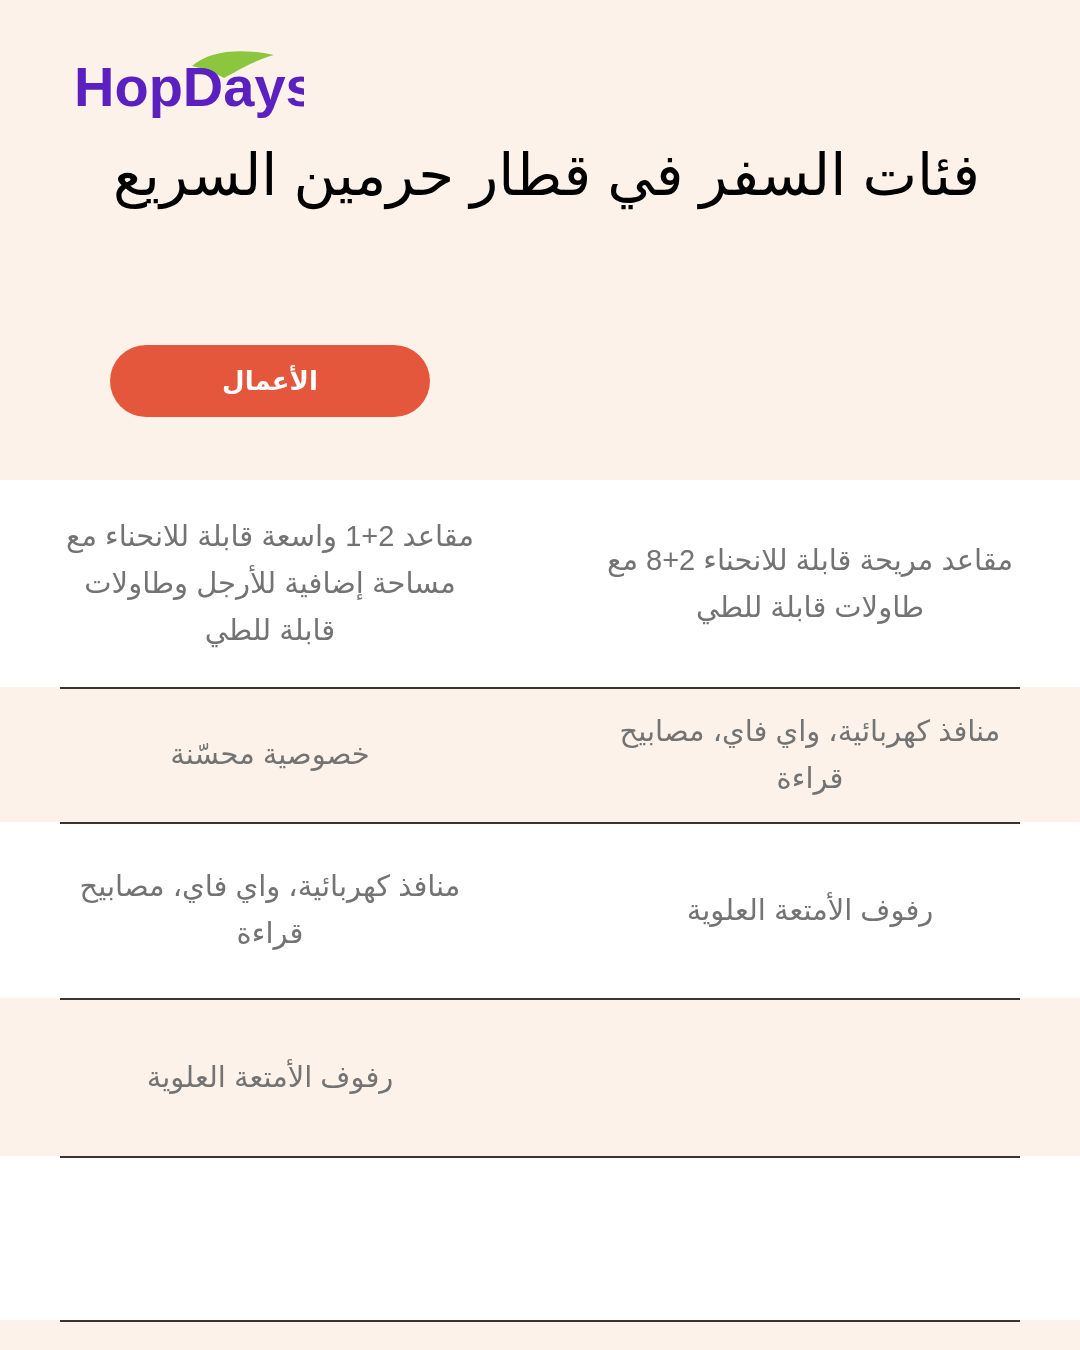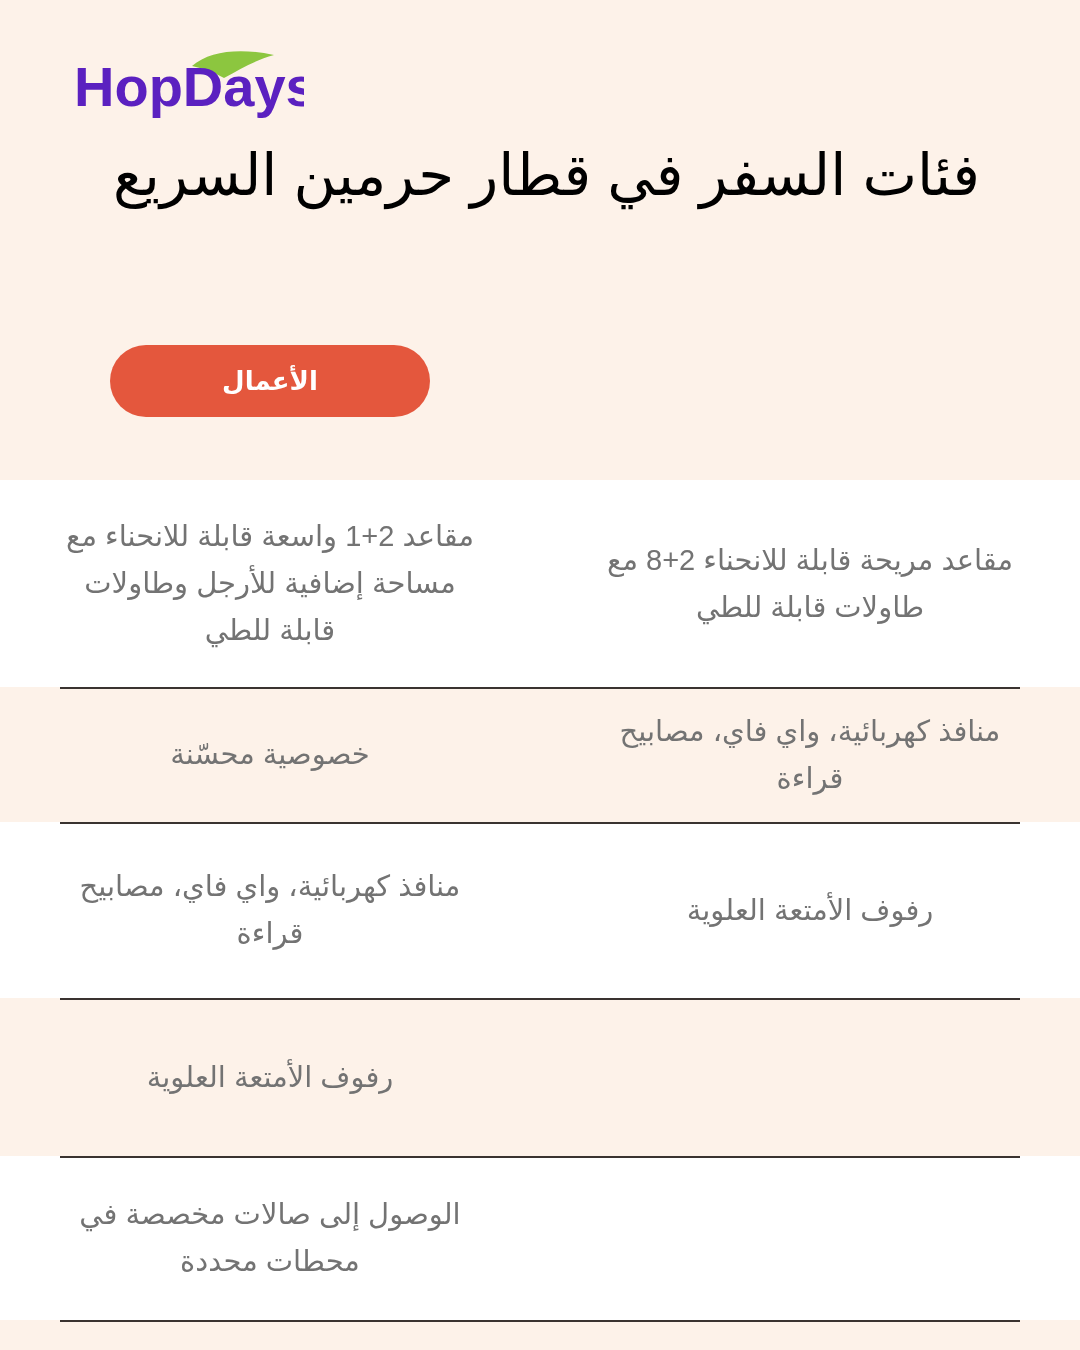--- a/index.html
+++ b/index.html
@@ -198,21 +198,20 @@
     </div>
 
     <div class="row alt row-h4">
       <div class="divider"></div>
       <div class="cell">رفوف الأمتعة العلوية</div>
       <div class="cell"></div>
     </div>
 
     <div class="row plain row-h5">
       <div class="divider"></div>
-      <div class="cell">الوصول إلى صالات مخصصة في محطات محددة</div>
       <div class="cell"></div>
     </div>
 
     <div class="footer-strip">
       <div class="divider"></div>
     </div>
 
   </div>
 
 </div>

